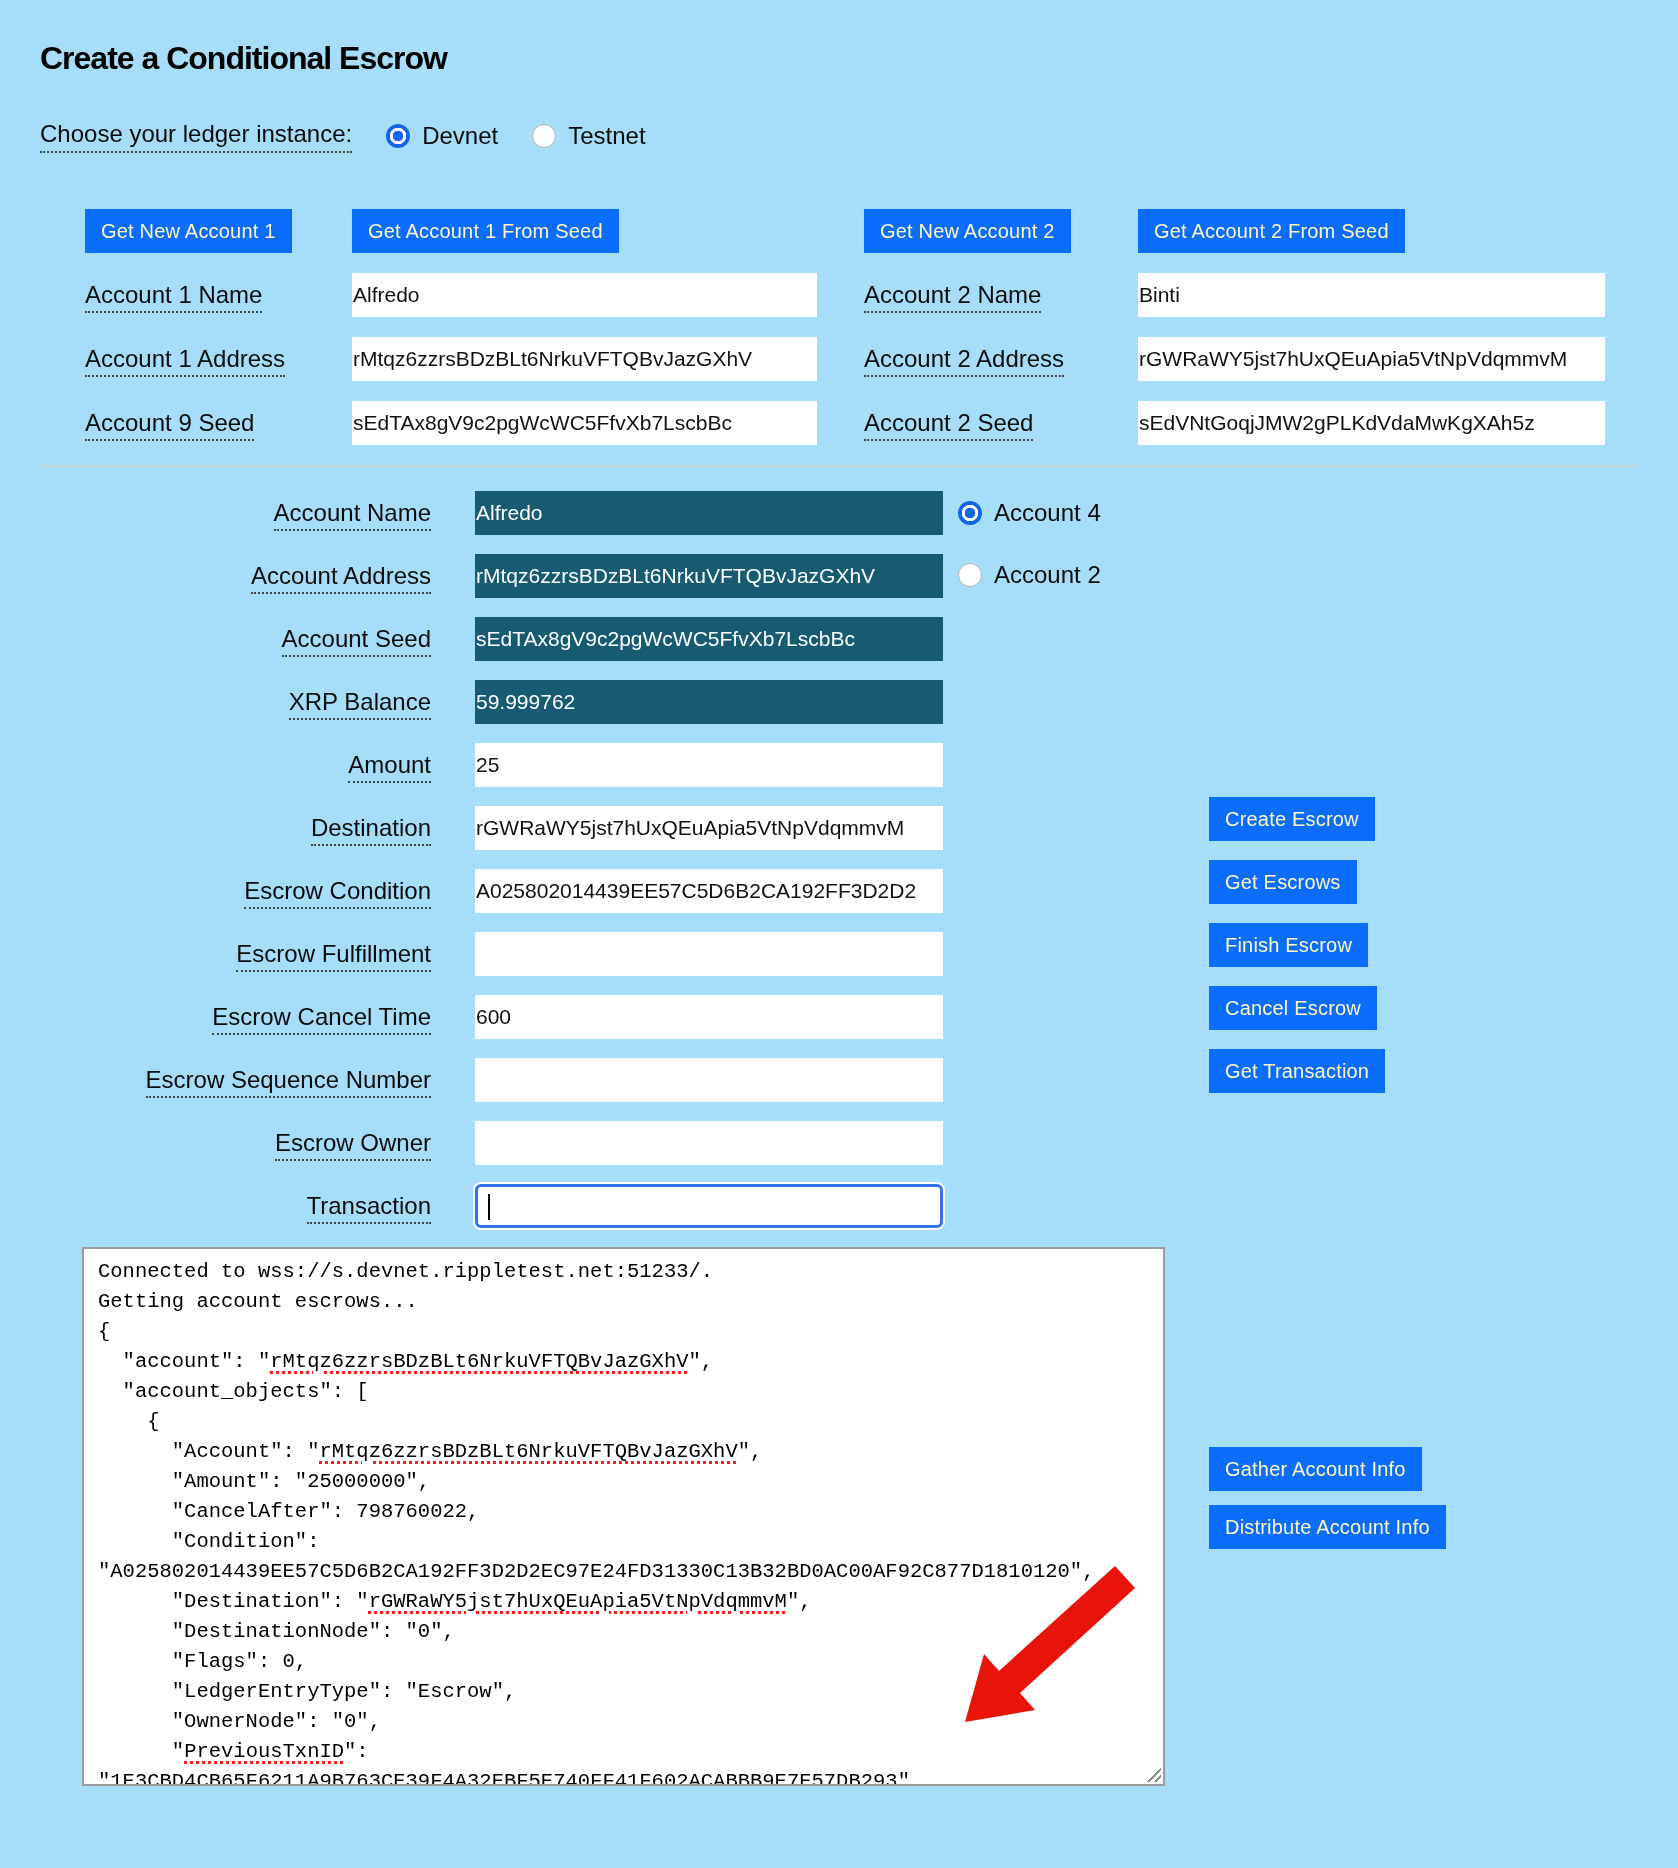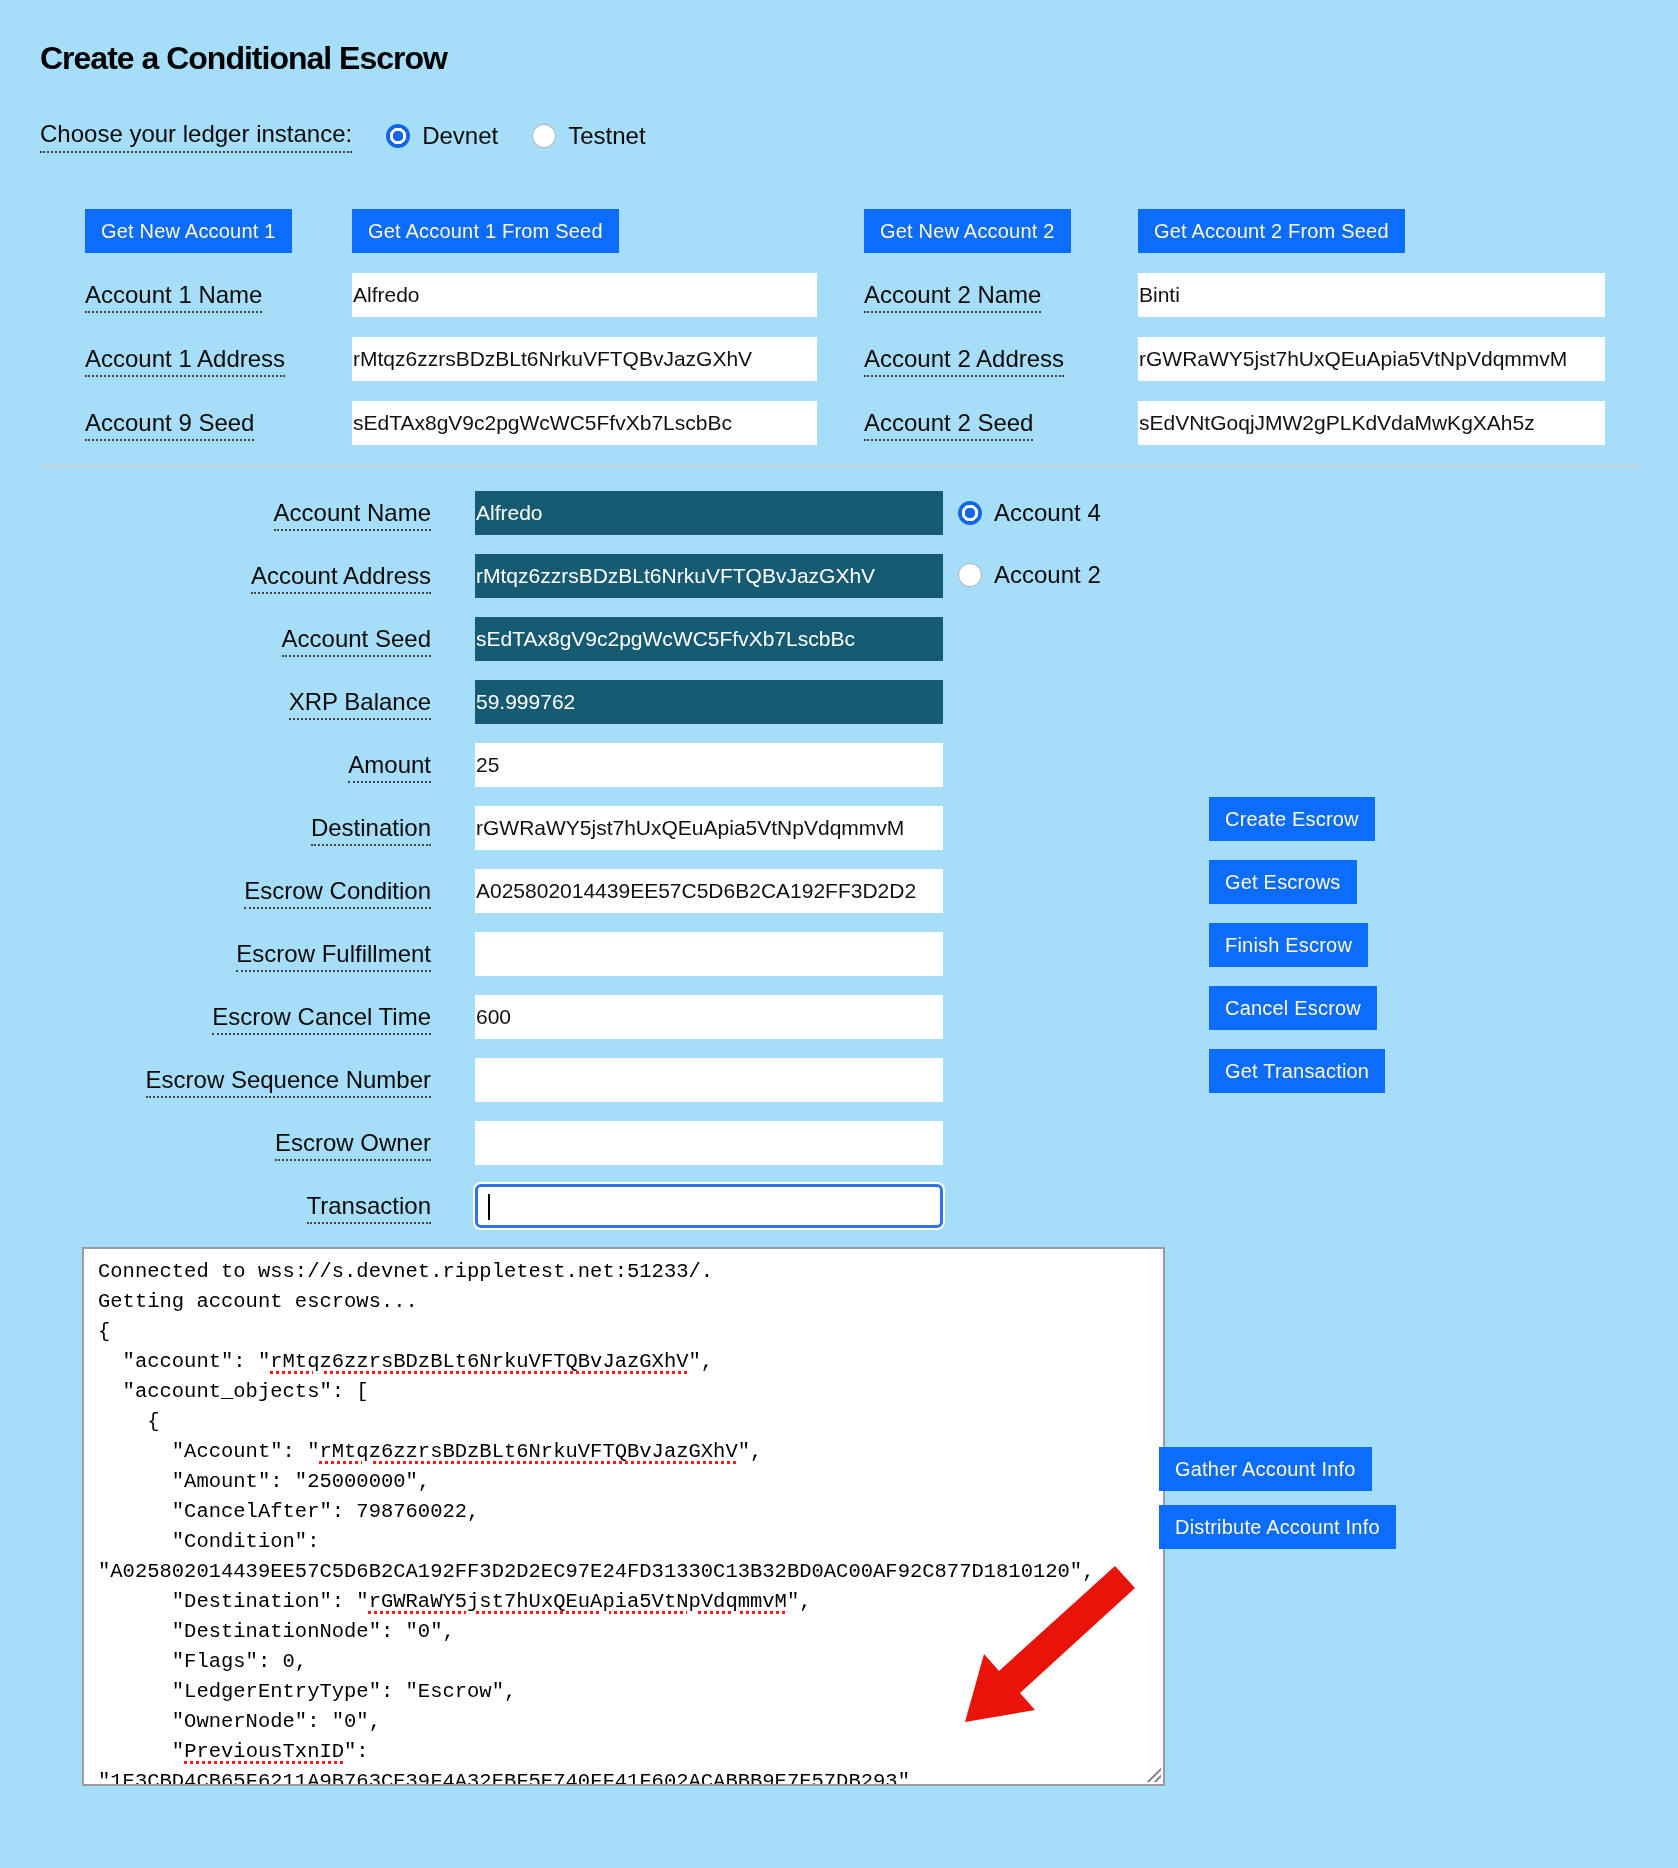--- a/index.html
+++ b/index.html
@@ -164,21 +164,21 @@
   }
   .resize-handle{
     position:absolute;
     right:2px;bottom:2px;
     width:17px;height:17px;
     background:repeating-linear-gradient(-45deg, transparent 0 3px, #8f8f8f 3px 5px);
     clip-path:polygon(100% 0,100% 100%,0 100%);
   }
   .info-stack{
     position:absolute;
-    left:1119px;top:200px;
+    left:1169px;top:200px;
     display:flex;flex-direction:column;align-items:flex-start;
   }
   .info-stack .btn{margin-bottom:14px;}
   .red-arrow{
     position:absolute;
     left:935px;top:1562px;
     width:210px;height:175px;
     pointer-events:none;
   }
 </style>

